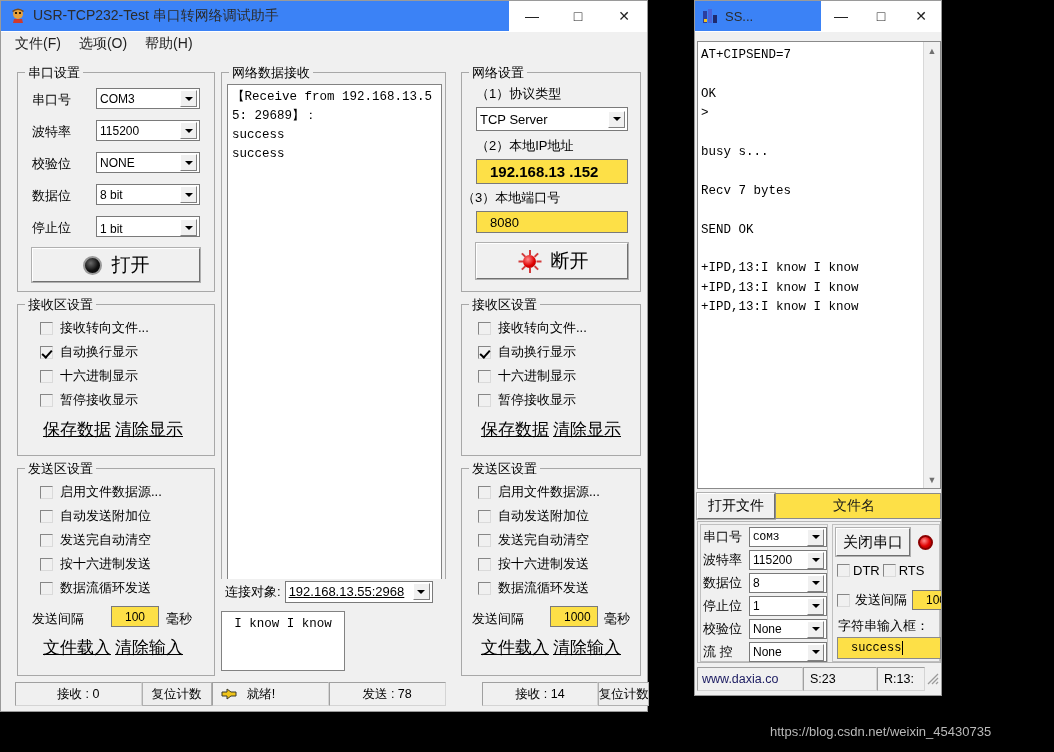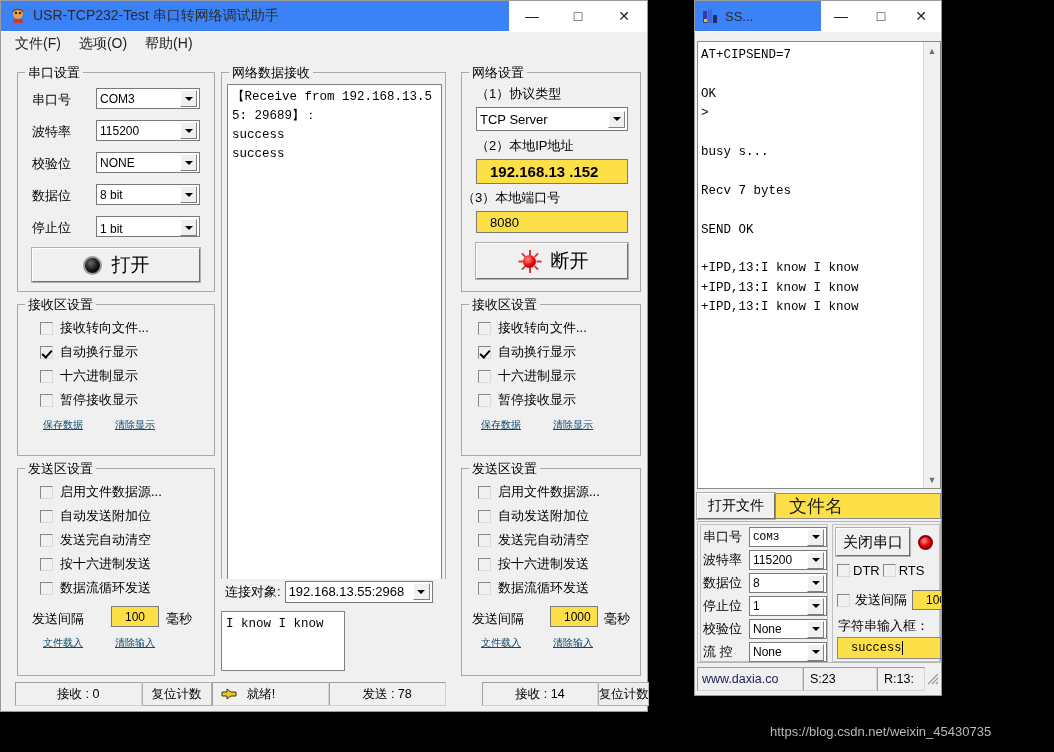--- a/index.html
+++ b/index.html
@@ -115,21 +115,21 @@
     position: relative;
   }
   .chkbox.checked::after {
     content: "";
     position: absolute; left: 3px; top: 1px;
     width: 4px; height: 8px;
     border: solid #000; border-width: 0 2px 2px 0;
     transform: rotate(42deg);
   }
   .link {
-    font-size: 10px; color: #0c4a6e;
+    font-size: 17px; color: #000000;
     text-decoration: underline; cursor: pointer; white-space: nowrap;
   }
 
   .mono-area {
     background: #fff;
     border: 1px solid #828282;
     overflow: hidden;
     font-family: "Liberation Mono", monospace;
     font-size: 12.5px;
     color: #000;
@@ -321,27 +321,27 @@
 
     <div class="group" style="left:220px; top:71px; width:225px; height:532px;">
       <span class="legend">网络数据接收</span>
       <div class="mono-area" style="position:absolute;left:5px;top:11px;width:215px;height:504px;">【Receive from 192.168.13.55: 29689】：
 success
 success</div>
     </div>
 
     <div style="position:absolute;left:220px;top:578px;width:225px;height:25px;display:flex;align-items:center;background:#f0f0f0;">
       <span class="lbl" style="padding-left:4px;">连接对象:</span>
-      <div class="combo" style="margin-left:4px;width:148px;height:22px;">
+      <div class="combo" style="margin-left:4px;width:148px;height:22px;text-decoration:underline;">
         <span class="val" style="font-size:13px;">192.168.13.55:2968</span>
         <span class="arrow"></span>
       </div>
     </div>
 
-    <div class="mono-area" style="position:absolute;left:220px;top:610px;width:124px;height:60px;">I know I know</div>
+    <div class="mono-area" style="position:absolute;left:220px;top:610px;width:124px;height:60px;text-align:center;">I know I know</div>
 
     <div class="group" style="left:460px; top:71px; width:180px; height:220px;">
       <span class="legend">网络设置</span>
 
       <span class="lbl" style="position:absolute;left:14px;top:12px;">（1）协议类型</span>
       <div class="combo" style="position:absolute;left:14px;top:34px;width:152px;height:24px;">
         <span class="val" style="font-size:13px;">TCP Server</span>
         <span class="arrow"></span>
       </div>
 
@@ -481,21 +481,21 @@
 +IPD,13:I know I know</div>
       <div class="vscroll" style="right:0;top:0;bottom:0;">
         <span class="sbtn">▲</span>
         <span class="sbtn">▼</span>
       </div>
     </div>
 
     <div style="position:absolute;left:2px;top:492px;width:244px;height:26px;display:flex;align-items:stretch;">
       <div class="btn3d" style="width:78px;font-size:14px;">打开文件</div>
       <div class="textbox" style="flex:1 1 auto;border-color:#8a8a8a;">
-        <span style="font-size:18px;color:#1a1a1a;">文件名</span>
+        <span style="font-size:14px;color:#1a1a1a;margin-left:44px;">文件名</span>
       </div>
     </div>
 
     <div style="position:absolute;left:2px;top:520px;width:244px;height:142px;background:#f0f0f0;border:1px solid #b5b5b5;">
 
       <div style="position:absolute;left:2px;top:2px;width:128px;height:138px;border:1px solid #c0c0c0;">
         <div style="position:absolute;left:2px;top:2px;display:flex;align-items:center;gap:2px;">
           <span class="lbl" style="width:44px;">串口号</span>
           <div class="combo" style="width:78px;height:20px;">
             <span class="val" style="font-family:'Liberation Mono',monospace;font-size:11px;">COM3</span>

